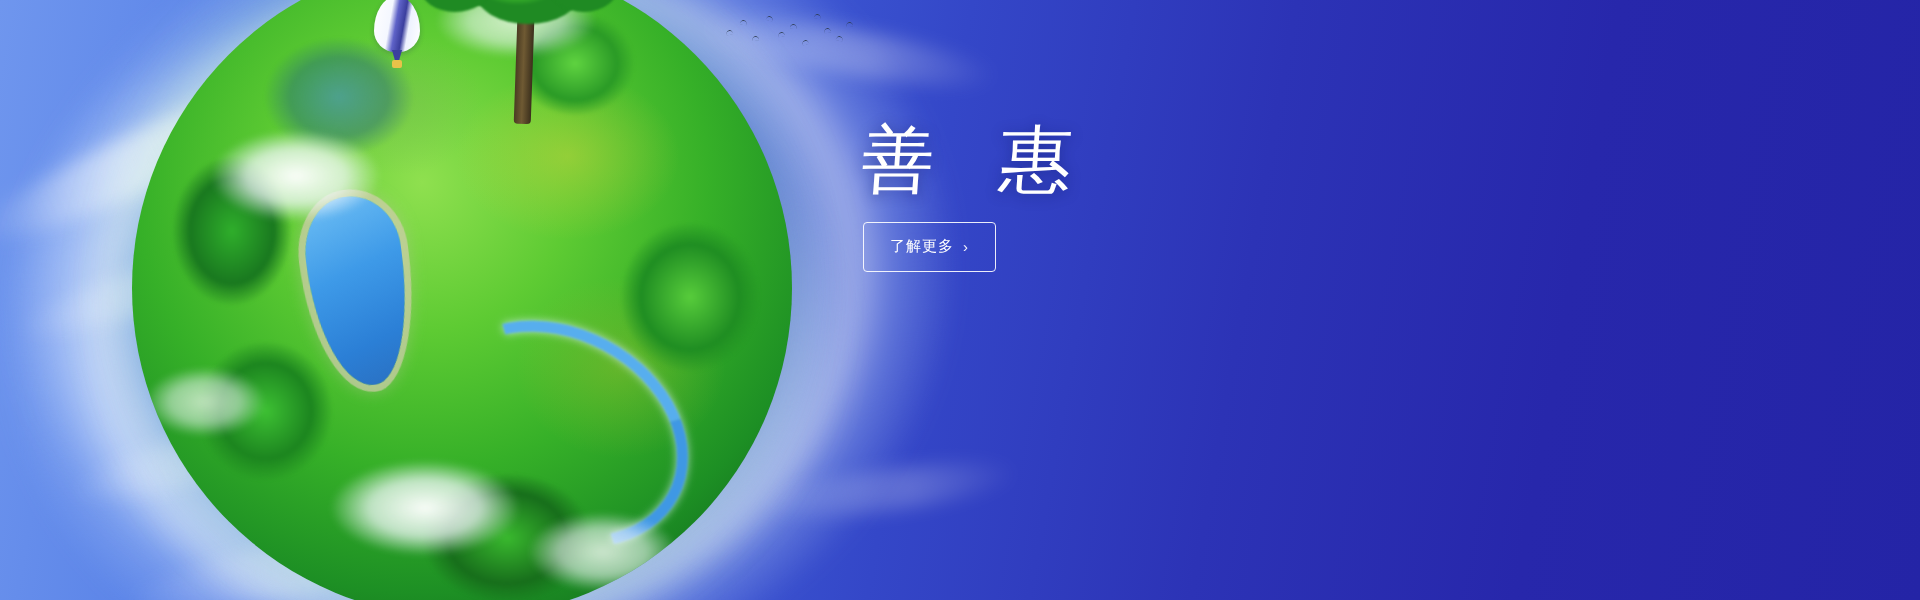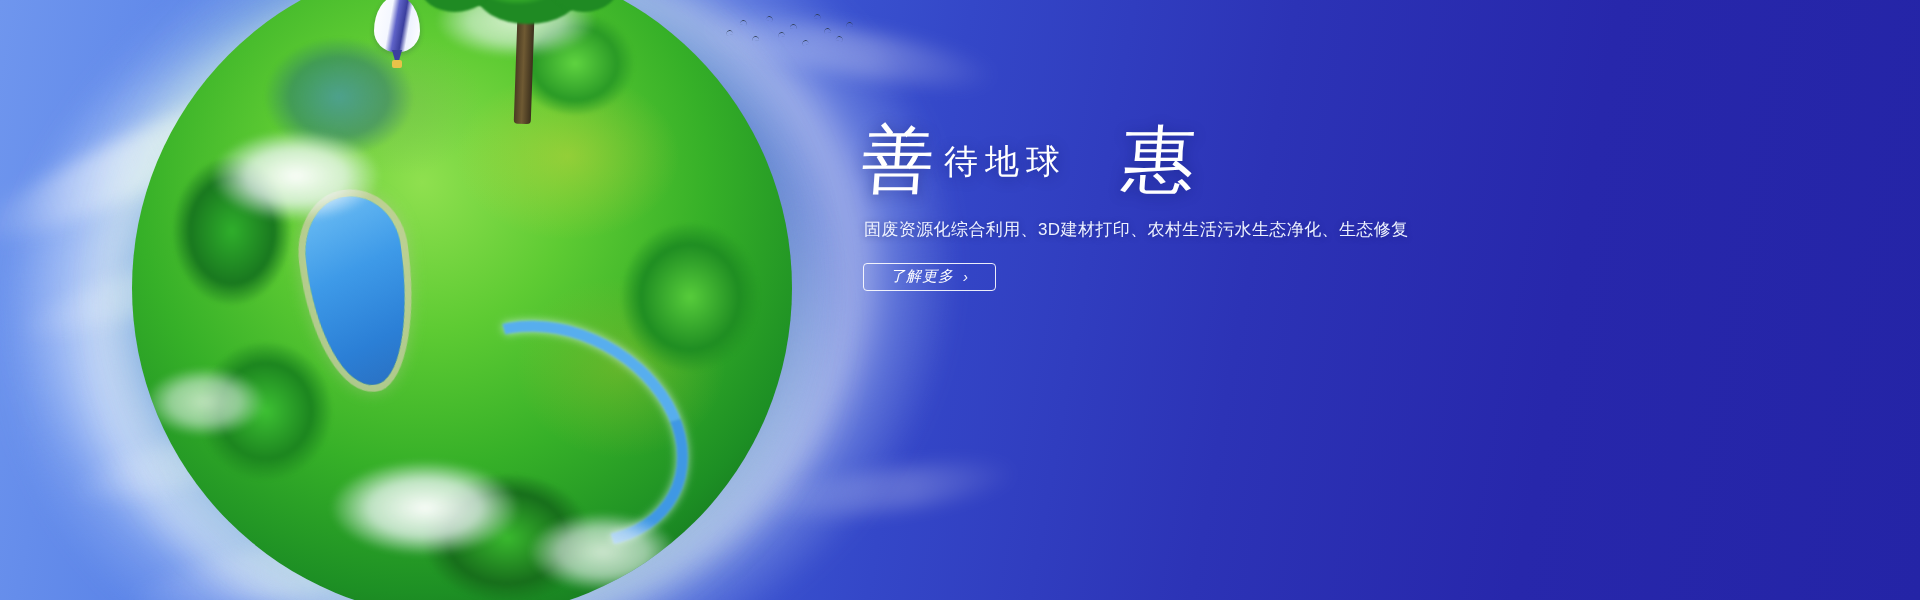--- a/index.html
+++ b/index.html
@@ -262,31 +262,30 @@
   }
 
   .cta {
     display: inline-flex;
     align-items: center;
     justify-content: center;
     gap: 9px;
     margin-top: 22px;
     margin-left: 1px;
     padding: 0 26px;
-    height: 28px;
+    height: 50px;
     min-width: 116px;
     border: 1px solid rgba(255,255,255,0.9);
     border-radius: 4px;
     background: transparent;
     color: #ffffff;
     font-size: 15px;
     letter-spacing: 1px;
     cursor: pointer;
     font-family: "Liberation Sans", "DejaVu Sans", sans-serif;
-    font-style: italic;
   }
   .cta-chevron { font-size: 15px; line-height: 1; opacity: 0.95; }
 </style>
 </head>
 <body>
 
 <div class="banner">
 
   <div class="sky-haze"></div>
   <div class="sky-haze2"></div>
@@ -344,30 +343,28 @@
       <div class="bird" style="left:112px; top:26px; --r:12deg;"></div>
       <div class="bird" style="left:122px; top:12px; --r:-5deg;"></div>
     </div>
   </div>
 
   <div class="content">
 
     <div class="headline">
       <span class="hl-group">
         <span class="hl-big">善</span>
-        <span class="hl-small">待地球</span>
       </span>
       <span class="hl-gap"></span>
       <span class="hl-group">
         <span class="hl-big">惠</span>
       </span>
     </div>
 
 
-    <div class="description">固废资源化综合利用、3D建材打印、农村生活污水生态净化、生态修复</div>
 
     <button class="cta">
       <span>了解更多</span>
       <span class="cta-chevron">›</span>
     </button>
 
   </div>
 </div>
 
 </body></html>

